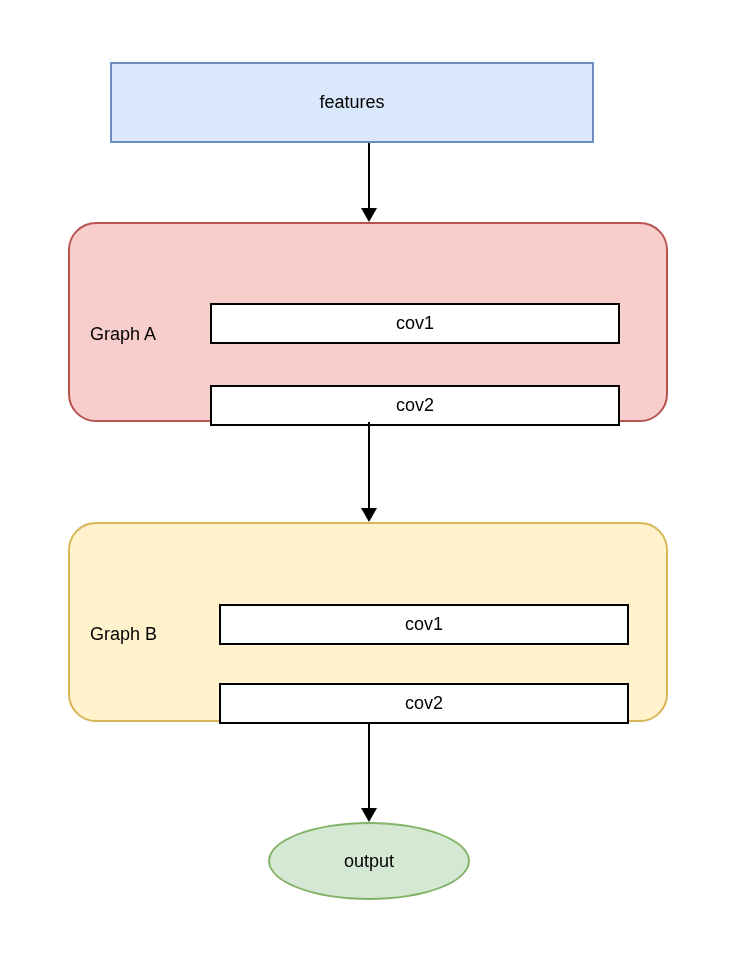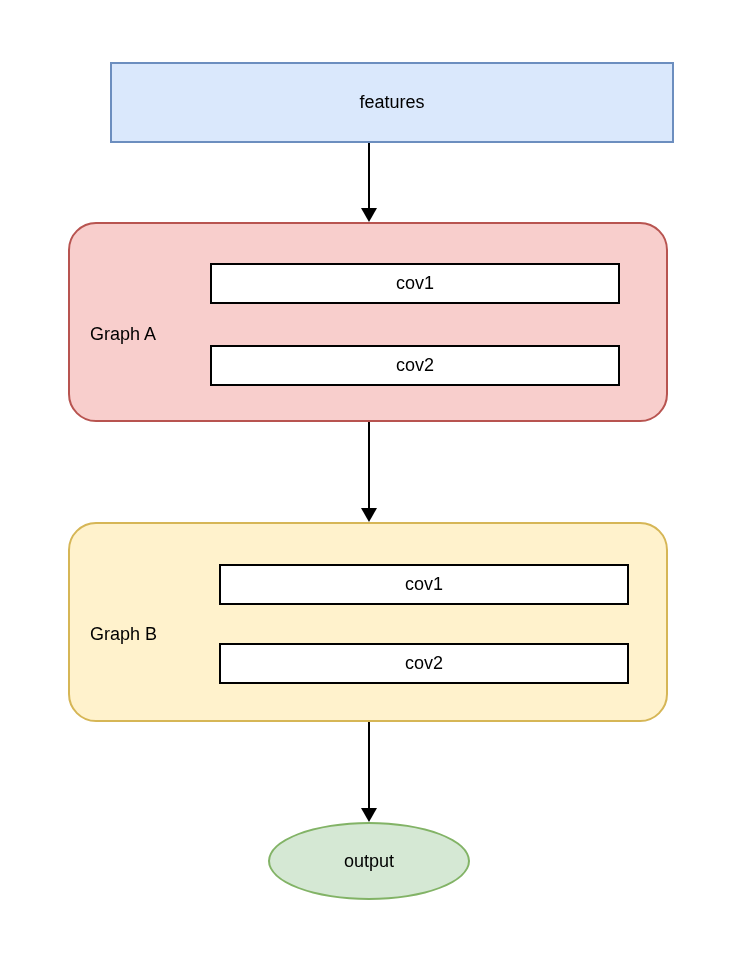--- a/index.html
+++ b/index.html
@@ -21,21 +21,21 @@
     color: #000000;
   }
   .rect-node {
     border: 2px solid;
   }
   .group {
     border: 2px solid;
     border-radius: 28px;
     justify-content: flex-start;
   }
-  .features-node { left: 110px; top: 62px; width: 564px; height: 81px; }
+  .features-node { left: 110px; top: 62px; width: 484px; height: 81px; }
   .graph-a-node  { left: 68px;  top: 222px; width: 600px; height: 200px; }
   .graph-b-node  { left: 68px;  top: 522px; width: 600px; height: 200px; }
   .group-label {
     position: absolute;
     left: 20px;
     top: 12px;
     height: 100%;
     display: flex;
     align-items: center;
     font-size: 18px;
@@ -43,20 +43,21 @@
   .cov-box {
     position: absolute;
     width: 410px;
     height: 41px;
     border: 2px solid;
     box-sizing: border-box;
     display: flex;
     align-items: center;
     justify-content: center;
     font-size: 18px;
+    margin-top: 40px;
   }
   .ga-cov1 { left: 140px; top: 39px; }
   .ga-cov2 { left: 140px; top: 121px; }
   .gb-cov1 { left: 149px; top: 40px; }
   .gb-cov2 { left: 149px; top: 119px; }
   .output-node {
     left: 268px; top: 822px; width: 202px; height: 78px;
     border: 2px solid;
     border-radius: 50%;
     justify-content: center;

